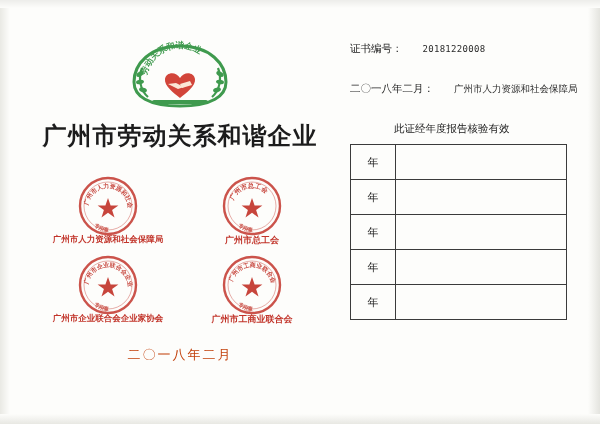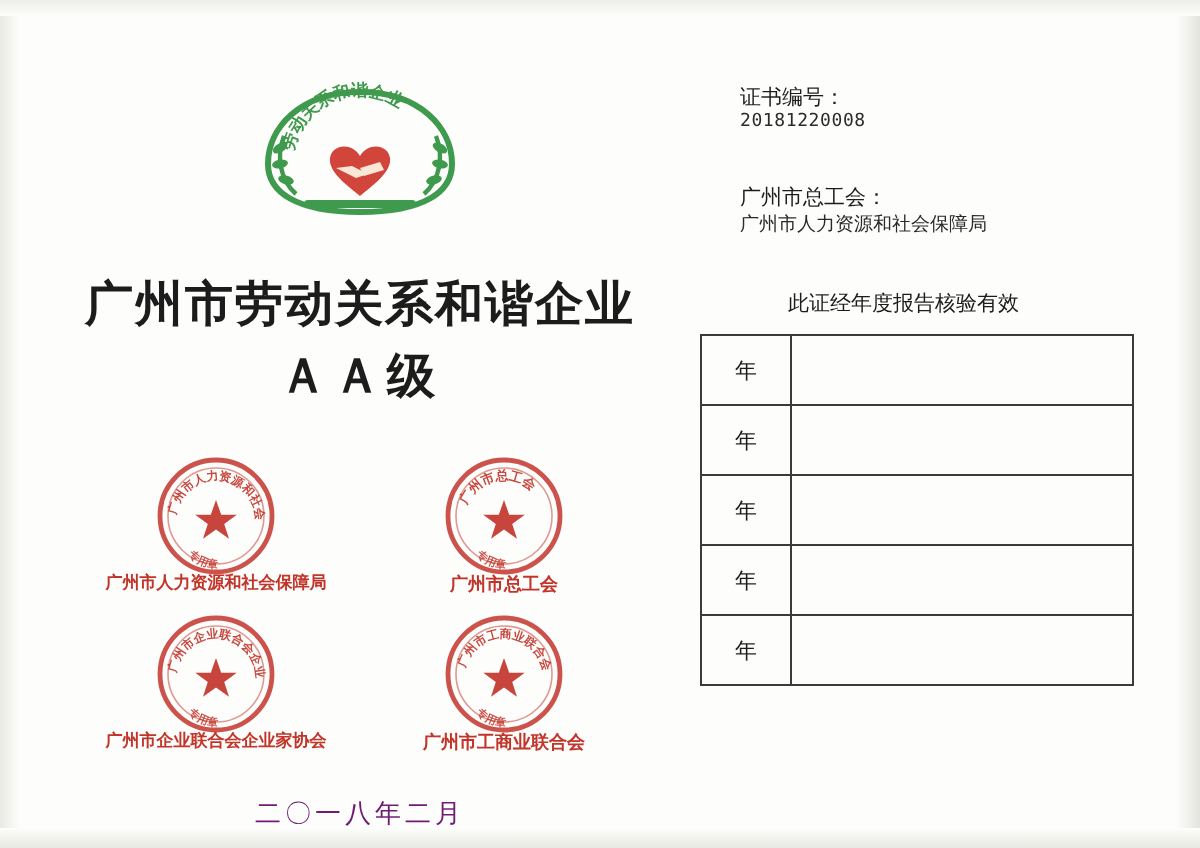--- a/index.html
+++ b/index.html
@@ -56,21 +56,21 @@
 
   .emblem {
     position: relative;
     width: 120px;
     height: 74px;
     margin: 0 auto;
   }
   .emblem svg { display: block; }
 
   .cert-title {
-    margin-top: 24px;
+    margin-top: 8px;
     font-family: "DejaVu Sans", sans-serif;
     font-size: 24px;
     font-weight: bold;
     letter-spacing: 1px;
     color: #1c1c1c;
     line-height: 1.35;
   }
   .cert-grade {
     font-family: "DejaVu Sans", sans-serif;
     font-size: 24px;
@@ -110,36 +110,35 @@
     font-weight: bold;
     white-space: nowrap;
     letter-spacing: 0px;
   }
   .seal-caption.wide { font-size: 8.5px; }
 
   .date-line {
     margin-top: 20px;
     font-family: Liberation Mono, monospace;
     font-size: 13px;
-    color: #701a75;
+    color: #c2410c;
     letter-spacing: 2px;
   }
 
   
   .right-col {
     position: absolute;
     left: 350px;
     top: 42px;
     width: 222px;
   }
   .field-row {
     display: flex;
     align-items: baseline;
     margin-bottom: 26px;
-    flex-direction: column;
   }
   .field-label {
     font-family: "DejaVu Sans", sans-serif;
     font-size: 10.5px;
     color: #1c1c1c;
     white-space: nowrap;
   }
   .field-value {
     font-family: "DejaVu Sans", sans-serif;
     font-size: 9.5px;
@@ -217,21 +216,20 @@
 
         <path d="M60 40 C56 33 46 34 45 41 C44 48 54 55 60 60 C66 55 76 48 75 41 C74 34 64 33 60 40 Z" fill="#d2453a"></path>
         <path d="M48 46 L58 51 L64 49 L56 45 Z" fill="#fbe7d6"></path>
         <path d="M60 46 L70 43 L72 47 L62 50 Z" fill="#fbe7d6"></path>
 
         <rect x="32" y="62" width="56" height="4" rx="2" fill="#3f9a4e"></rect>
       </svg>
     </div>
 
     <div class="cert-title">广州市劳动关系和谐企业</div>
-    <div class="cert-grade">ＡＡ级</div>
 
     <div class="seal-rows">
 
       <div class="seal-row row1">
         <div class="seal-block">
           <div class="seal-wrap">
             <svg width="64" height="64" viewBox="0 0 64 64">
               <circle cx="32" cy="32" r="28" fill="none" stroke="#c2352b" stroke-width="2.4" opacity="0.85"></circle>
               <circle cx="32" cy="32" r="24" fill="none" stroke="#c2352b" stroke-width="0.8" opacity="0.5"></circle>
               <path id="s1top" d="M12 34 A20 20 0 0 1 52 34" fill="none"></path>
@@ -314,21 +312,21 @@
   </div>
 
   <div class="right-col">
 
     <div class="field-row">
       <span class="field-label">证书编号：</span>
       <span class="field-value num">20181220008</span>
     </div>
 
     <div class="field-row">
-      <span class="field-label">广州市总工会：</span>
+      <span class="field-label">二〇一八年二月：</span>
       <span class="field-value">广州市人力资源和社会保障局</span>
     </div>
 
     <div class="verify-note">此证经年度报告核验有效</div>
 
     <table class="verify-table">
       <tbody>
         <tr>
           <td class="year-cell">年</td>
           <td class="blank-cell"></td>

